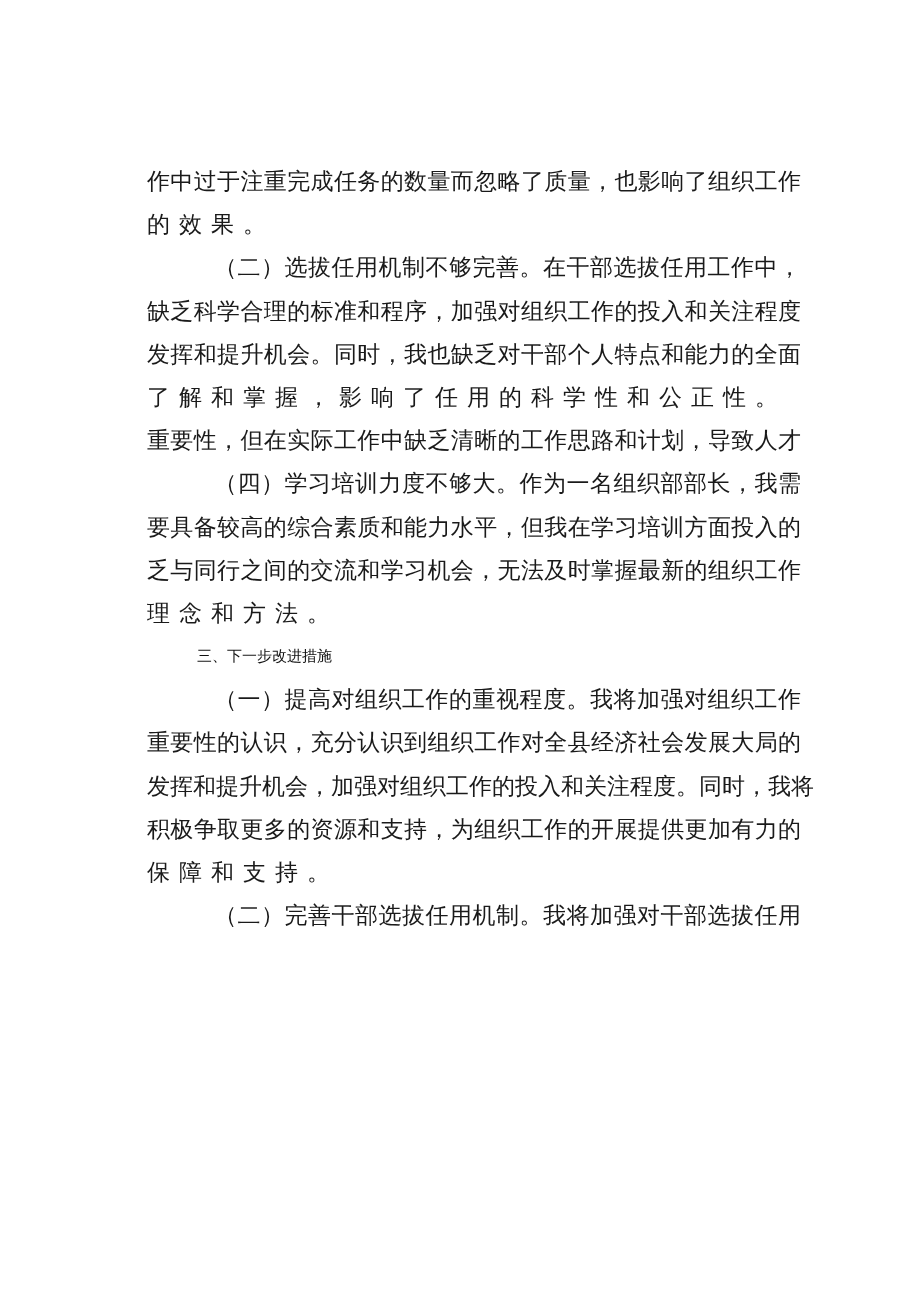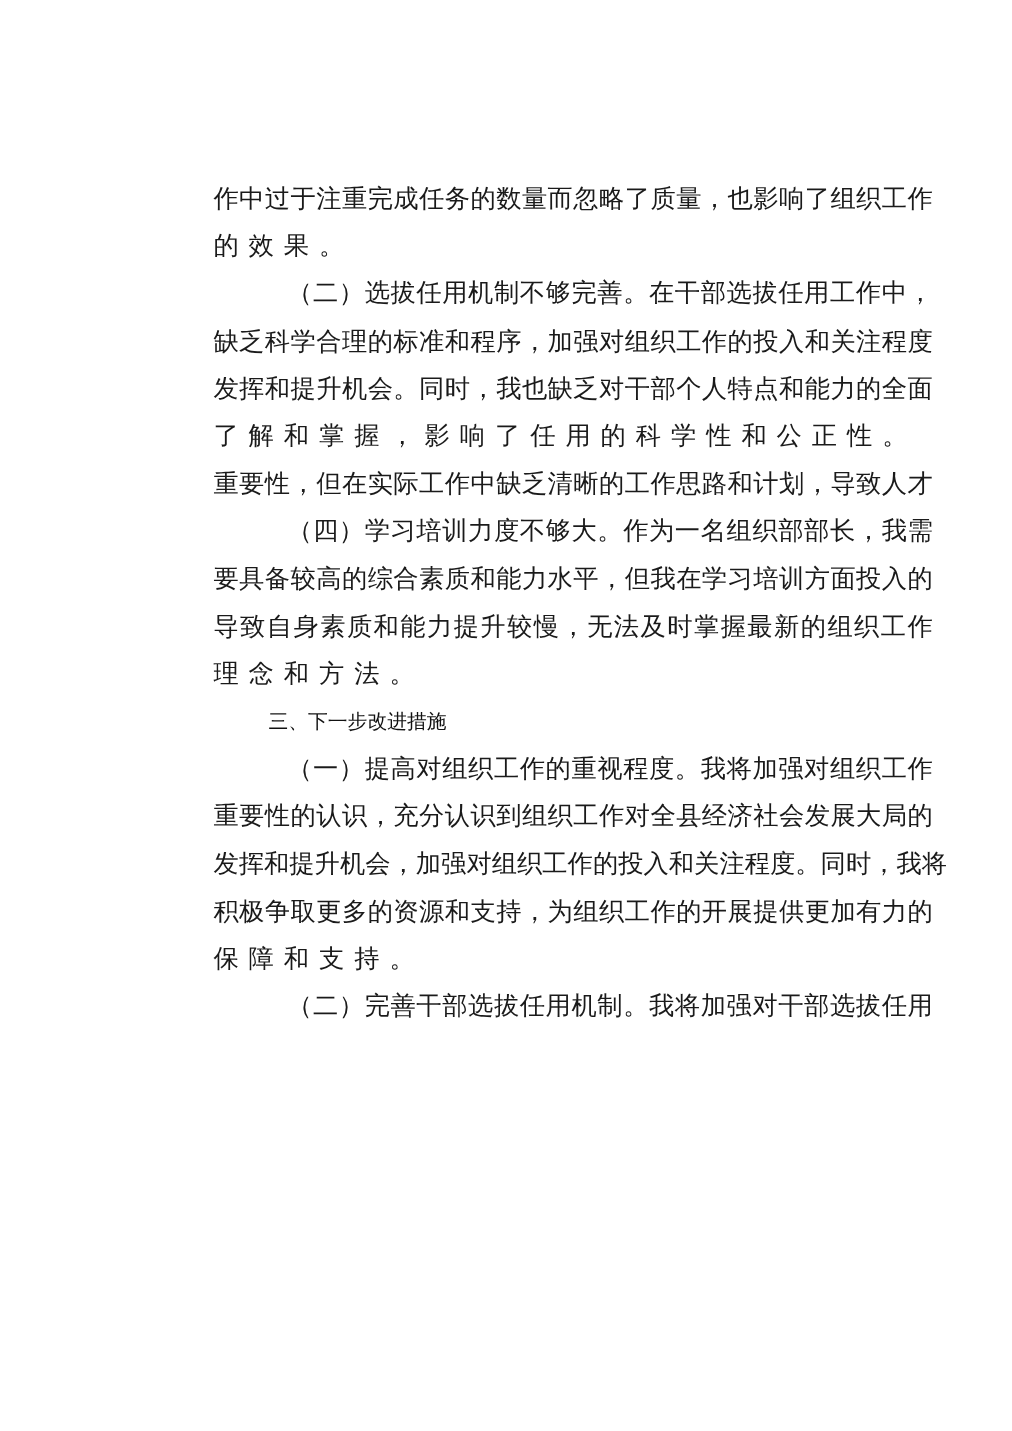--- a/index.html
+++ b/index.html
@@ -1,36 +1,35 @@
 <!DOCTYPE html>
 <html><head>
   <meta charset="utf-8">
   <style>
     html, body { margin: 0; padding: 0; background: #ffffff; }
     body { width: 920px; height: 1301px; position: relative; overflow: hidden; }
     .page {
       position: absolute; left: 147px; top: 160px; width: 654px;
       font-family: "DejaVu Serif", "Liberation Serif", serif;
       color: #1a1a1a;
-      margin-left: 47px;
     }
     .line {
       height: 43.2px; line-height: 43.2px;
       font-size: 23px;
       white-space: nowrap;
       text-align: justify;
       text-align-last: justify;
       letter-spacing: 0;
     }
     .line.last { text-align-last: left; letter-spacing: 9px; }
     .line.indent { padding-left: 67px; }
     .heading {
       height: 43.2px; line-height: 43.2px;
       font-family: "DejaVu Sans", "Liberation Sans", sans-serif;
-      font-size: 18px; padding-left: 50px; color: #111;
+      font-size: 15px; padding-left: 50px; color: #111;
     }
   </style>
 </head>
 <body>
 
 <div class="page">
 
   <div>
     <div class="line">作中过于注重完成任务的数量而忽略了质量，也影响了组织工作</div>
     <div class="line last">的效果。</div>
@@ -43,21 +42,21 @@
     <div class="line last">了解和掌握，影响了任用的科学性和公正性。</div>
   </div>
 
   <div>
     <div class="line">重要性，但在实际工作中缺乏清晰的工作思路和计划，导致人才</div>
   </div>
 
   <div>
     <div class="line indent">（四）学习培训力度不够大。作为一名组织部部长，我需</div>
     <div class="line">要具备较高的综合素质和能力水平，但我在学习培训方面投入的</div>
-    <div class="line">导致自身素质和能力提升较慢，无法及时掌握最新的组织工作</div>
+    <div class="line">乏与同行之间的交流和学习机会，无法及时掌握最新的组织工作</div>
     <div class="line last">理念和方法。</div>
   </div>
 
   <div class="heading">三、下一步改进措施</div>
 
   <div>
     <div class="line indent">（一）提高对组织工作的重视程度。我将加强对组织工作</div>
     <div class="line">重要性的认识，充分认识到组织工作对全县经济社会发展大局的</div>
     <div class="line">发挥和提升机会，加强对组织工作的投入和关注程度。同时，我将</div>
     <div class="line">积极争取更多的资源和支持，为组织工作的开展提供更加有力的</div>

